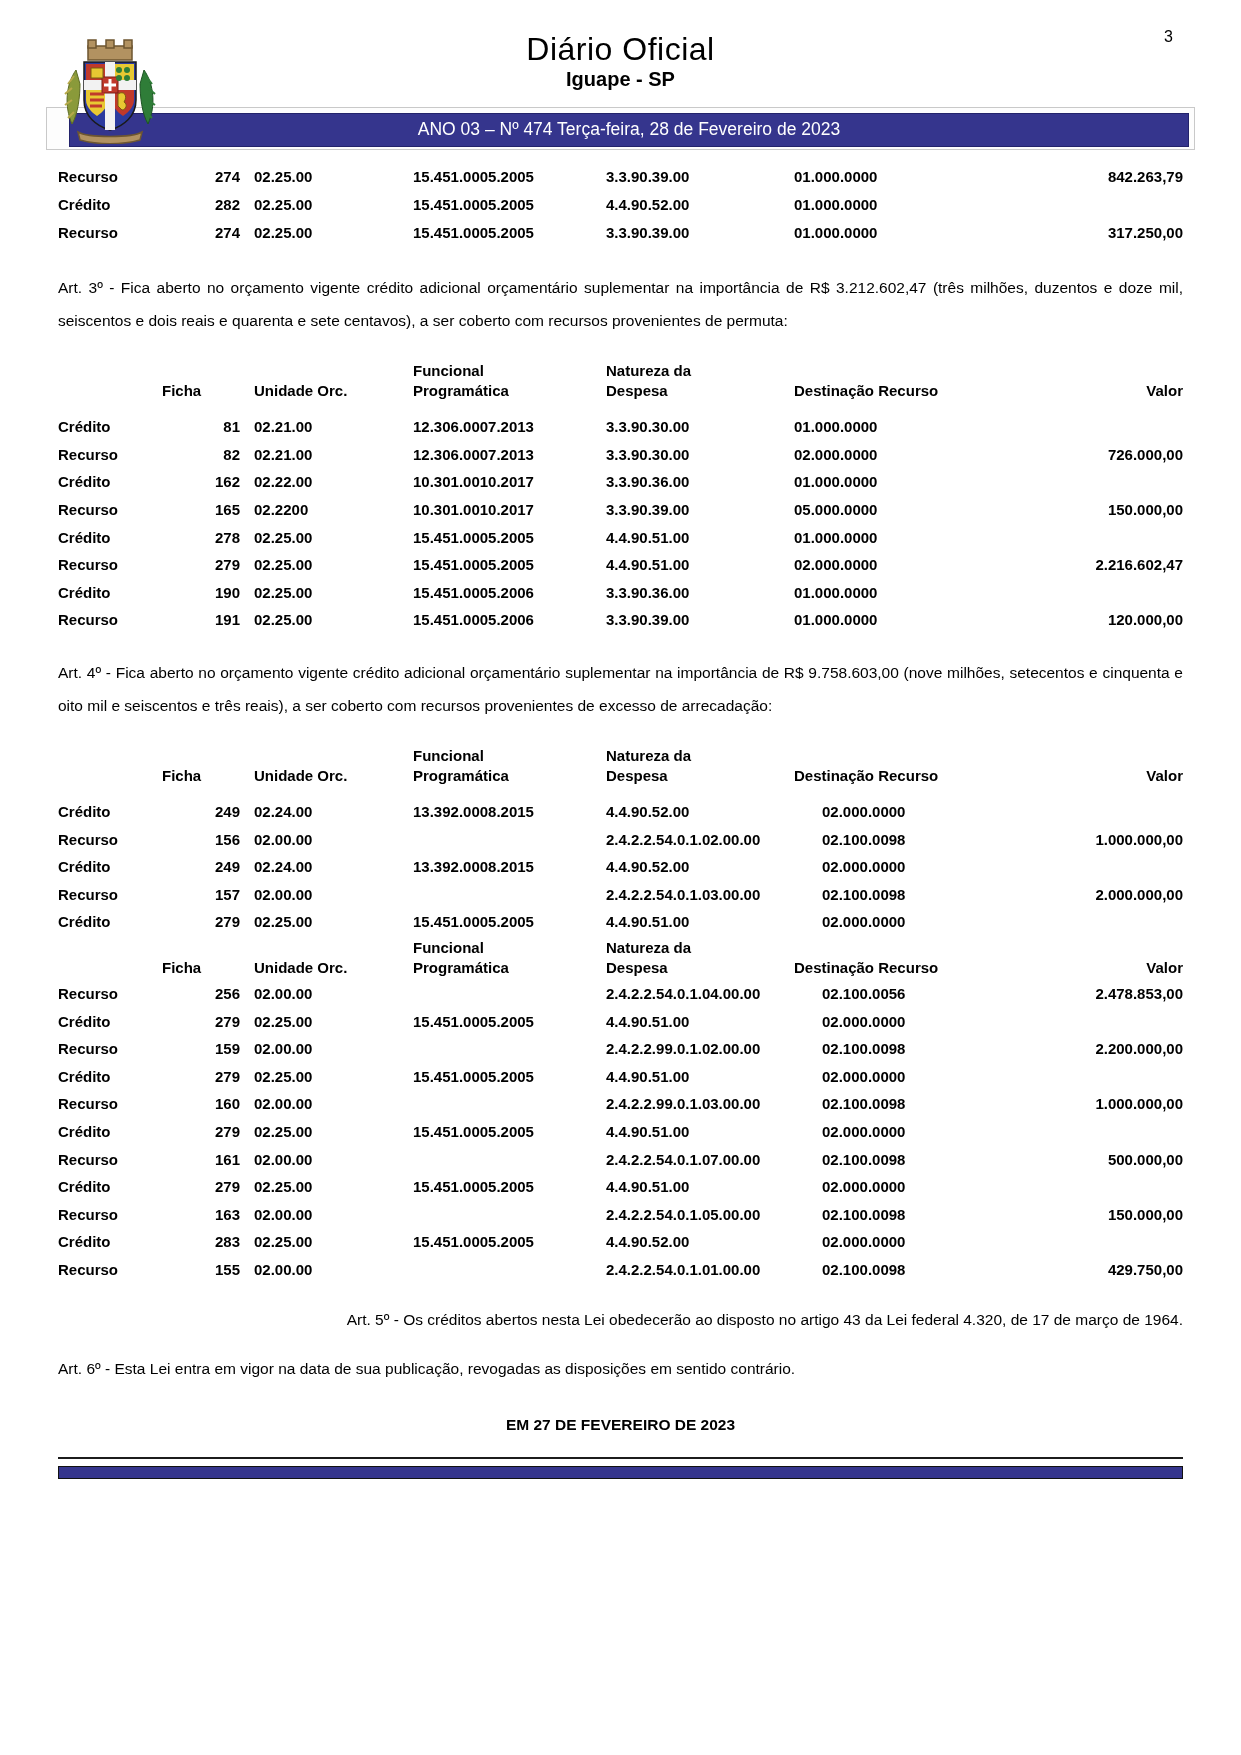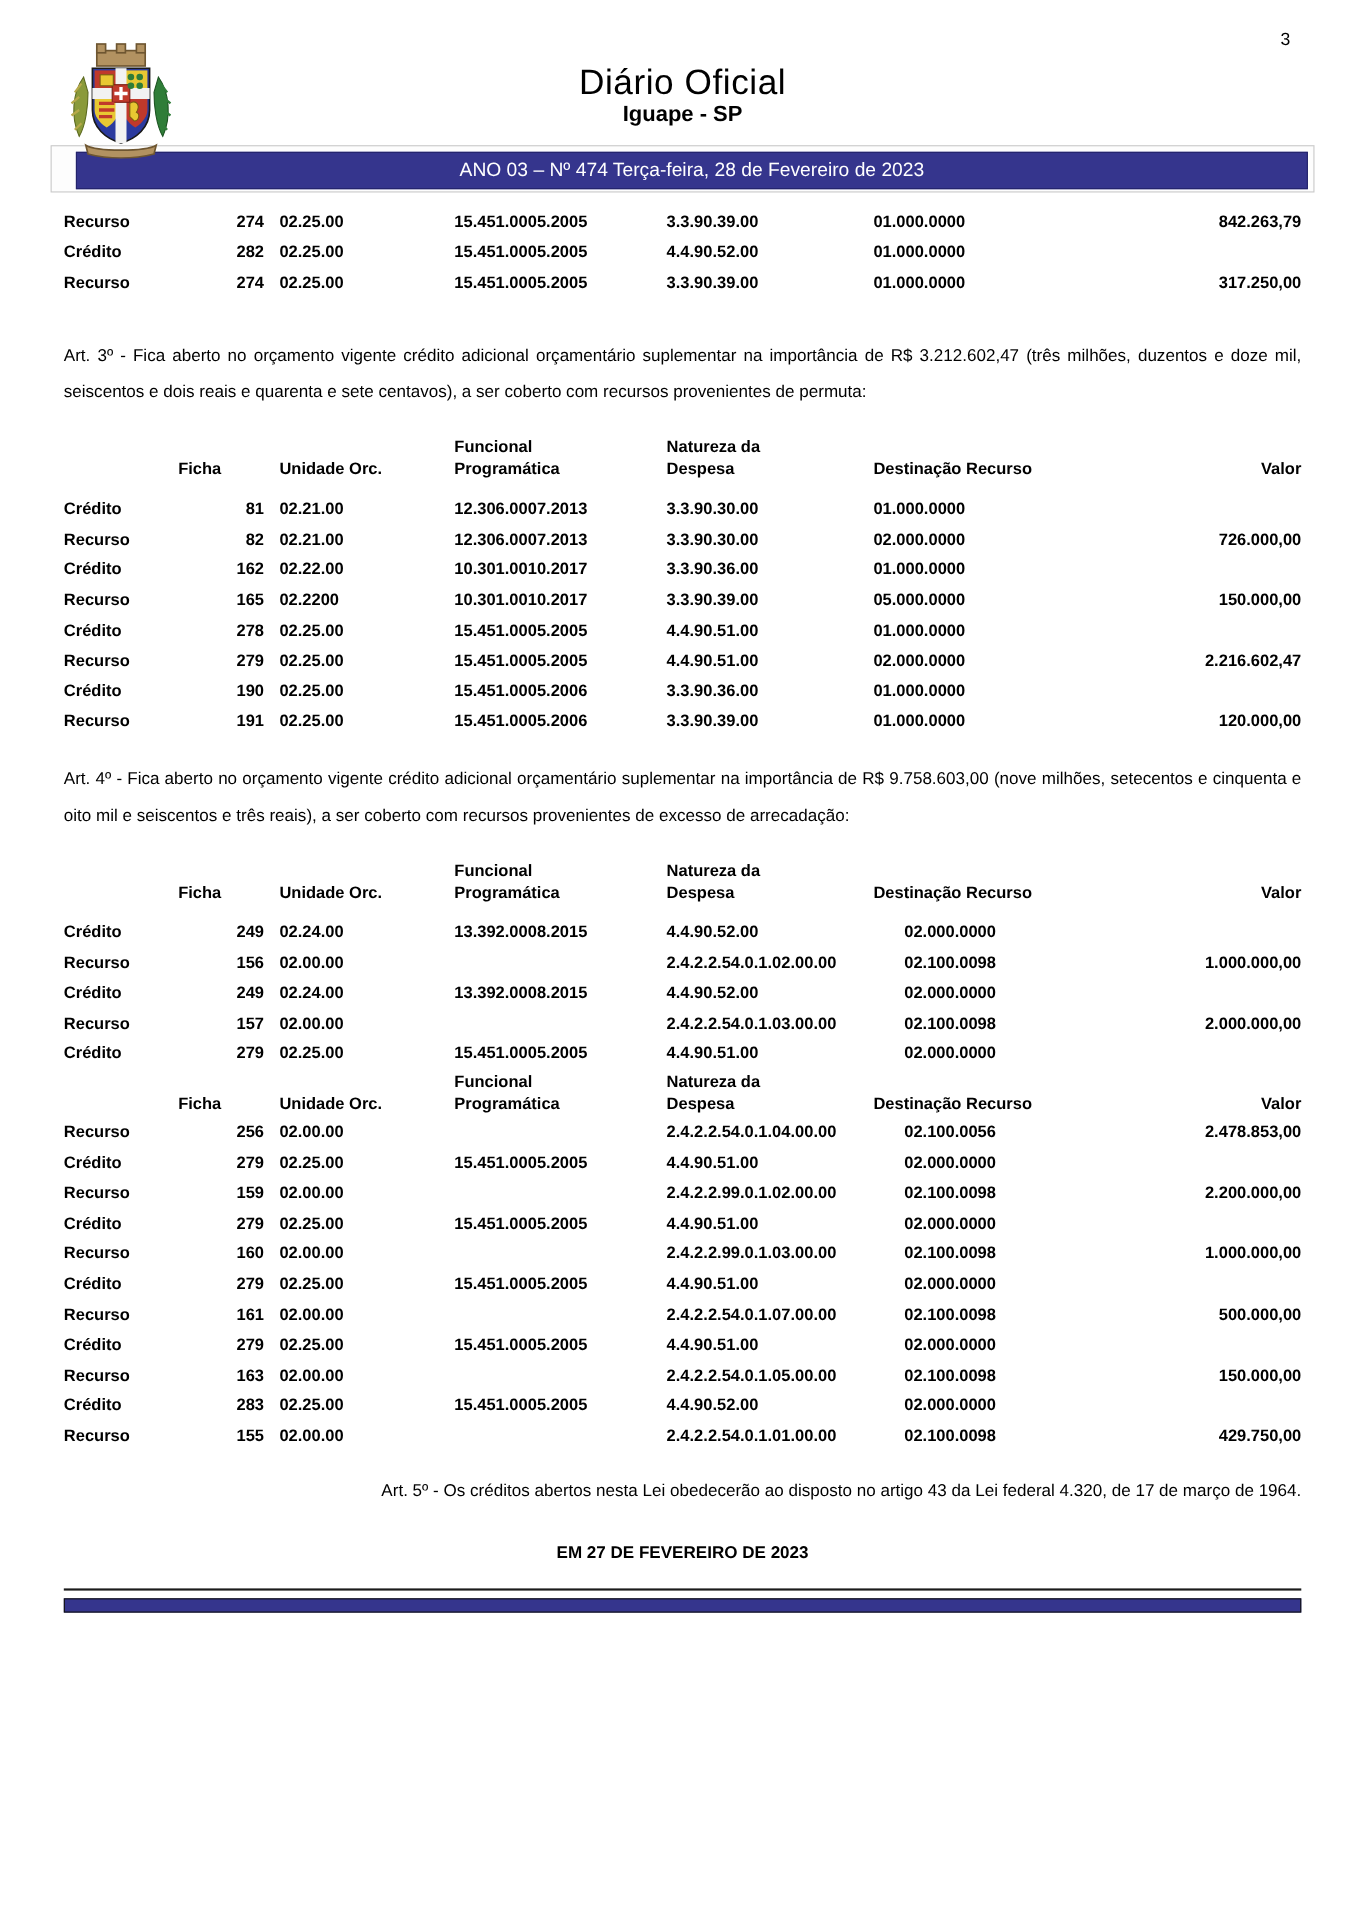--- a/index.html
+++ b/index.html
@@ -2,21 +2,21 @@
 <html><head>
 <meta charset="utf-8">
 <style>
   html,body { margin:0; padding:0; background:#ffffff; }
   .page {
     position:relative; width:1241px; height:1755px; background:#ffffff;
     font-family:"Liberation Sans", sans-serif; color:#000; overflow:hidden;
   }
   .pagenum { position:absolute; top:28px; right:68px; font-size:16px; }
   .logo { position:absolute; top:36px; left:58px; width:104px; height:108px; }
-  .masthead { text-align:center; padding-top:56px; }
+  .masthead { text-align:center; padding-top:31px; }
   .masthead .title { font-size:32px; letter-spacing:0.5px; }
   .masthead .subtitle { font-size:20px; font-weight:bold; margin-top:0; }
   .banner-wrap {
     margin:16px 46px 0 46px; border:1px solid #c9c9c9; background:#fdfdfd;
     padding:5px 5px 2px 22px;
   }
   .banner {
     background:#35358d; border:1px solid #23236b; color:#fff;
     font-size:17.5px; text-align:center; padding:5px 0 6px 0;
   }
@@ -32,21 +32,21 @@
   .toptable .trow { height:28px; }
   .thead { align-items:end; margin-bottom:12px; line-height:20px; }
   .c-ficha { text-align:right; }
   .c-val { text-align:right; }
   .hdr2 span { display:block; }
   .t4 .c-dest { padding-left:28px; }
   .midhead { margin-top:2px; margin-bottom:2px; }
   .para {
     font-size:15.5px; line-height:33px; text-align:justify; margin:0;
   }
-  .art3 { margin-top:36px; }
+  .art3 { margin-top:25px; }
   .art4 { margin-top:22px; }
   .art5 { margin-top:20px; text-align:right; }
   .art6 { margin-top:16px; text-align:left; }
   .sect-gap { margin-top:24px; }
   .footer-block { text-align:center; font-weight:bold; font-size:15.5px; line-height:20px; }
   .gabinete { margin-top:30px; }
   .signature { margin-top:24px; }
   .rule {
     margin:22px 58px 0 58px; border-top:2px solid #1c1c1c; height:1px;
   }
@@ -439,20 +439,21 @@
     <div></div>
     <div class="c-unid">02.00.00</div>
     <div class="c-func"></div>
     <div class="c-nat">2.4.2.2.54.0.1.01.00.00</div>
     <div class="c-dest">02.100.0098</div>
     <div class="c-val">429.750,00</div>
   </div>
       </div>
 
     <p class="para art5">Art. 5º - Os créditos abertos nesta Lei obedecerão ao disposto no artigo 43 da Lei federal 4.320, de 17 de março de 1964.</p>
+    <p class="para art6">Art. 6º - Esta Lei entra em vigor na data de sua publicação, revogadas as disposições em sentido contrário.</p>
 
     <div class="footer-block gabinete">
       <div>EM 27 DE FEVEREIRO DE 2023</div>
     </div>
 
   </div>
 
   <div class="rule"></div>
   <div class="navybar"></div>
 

